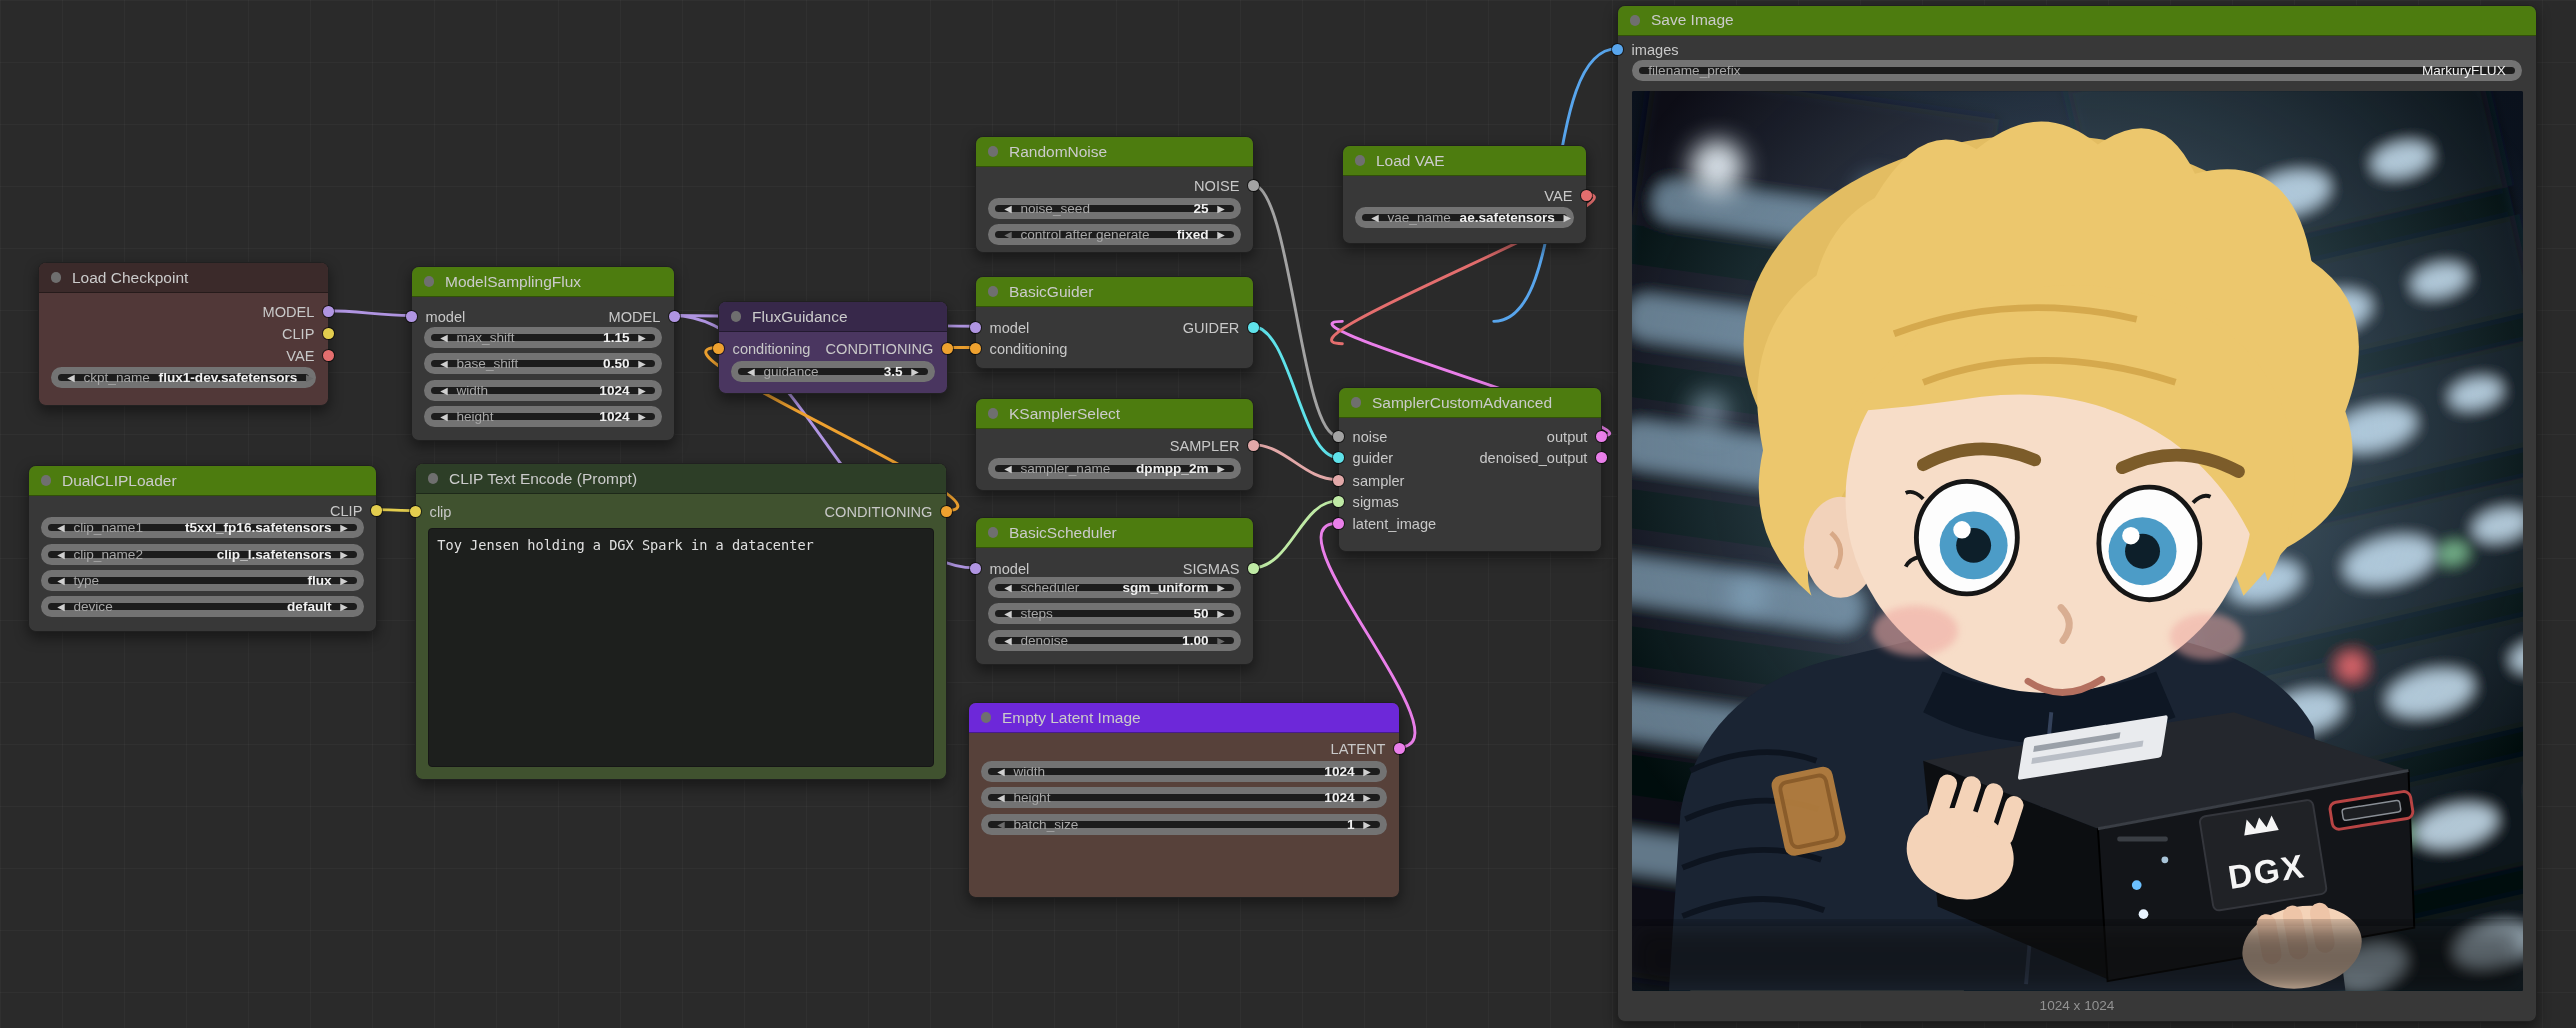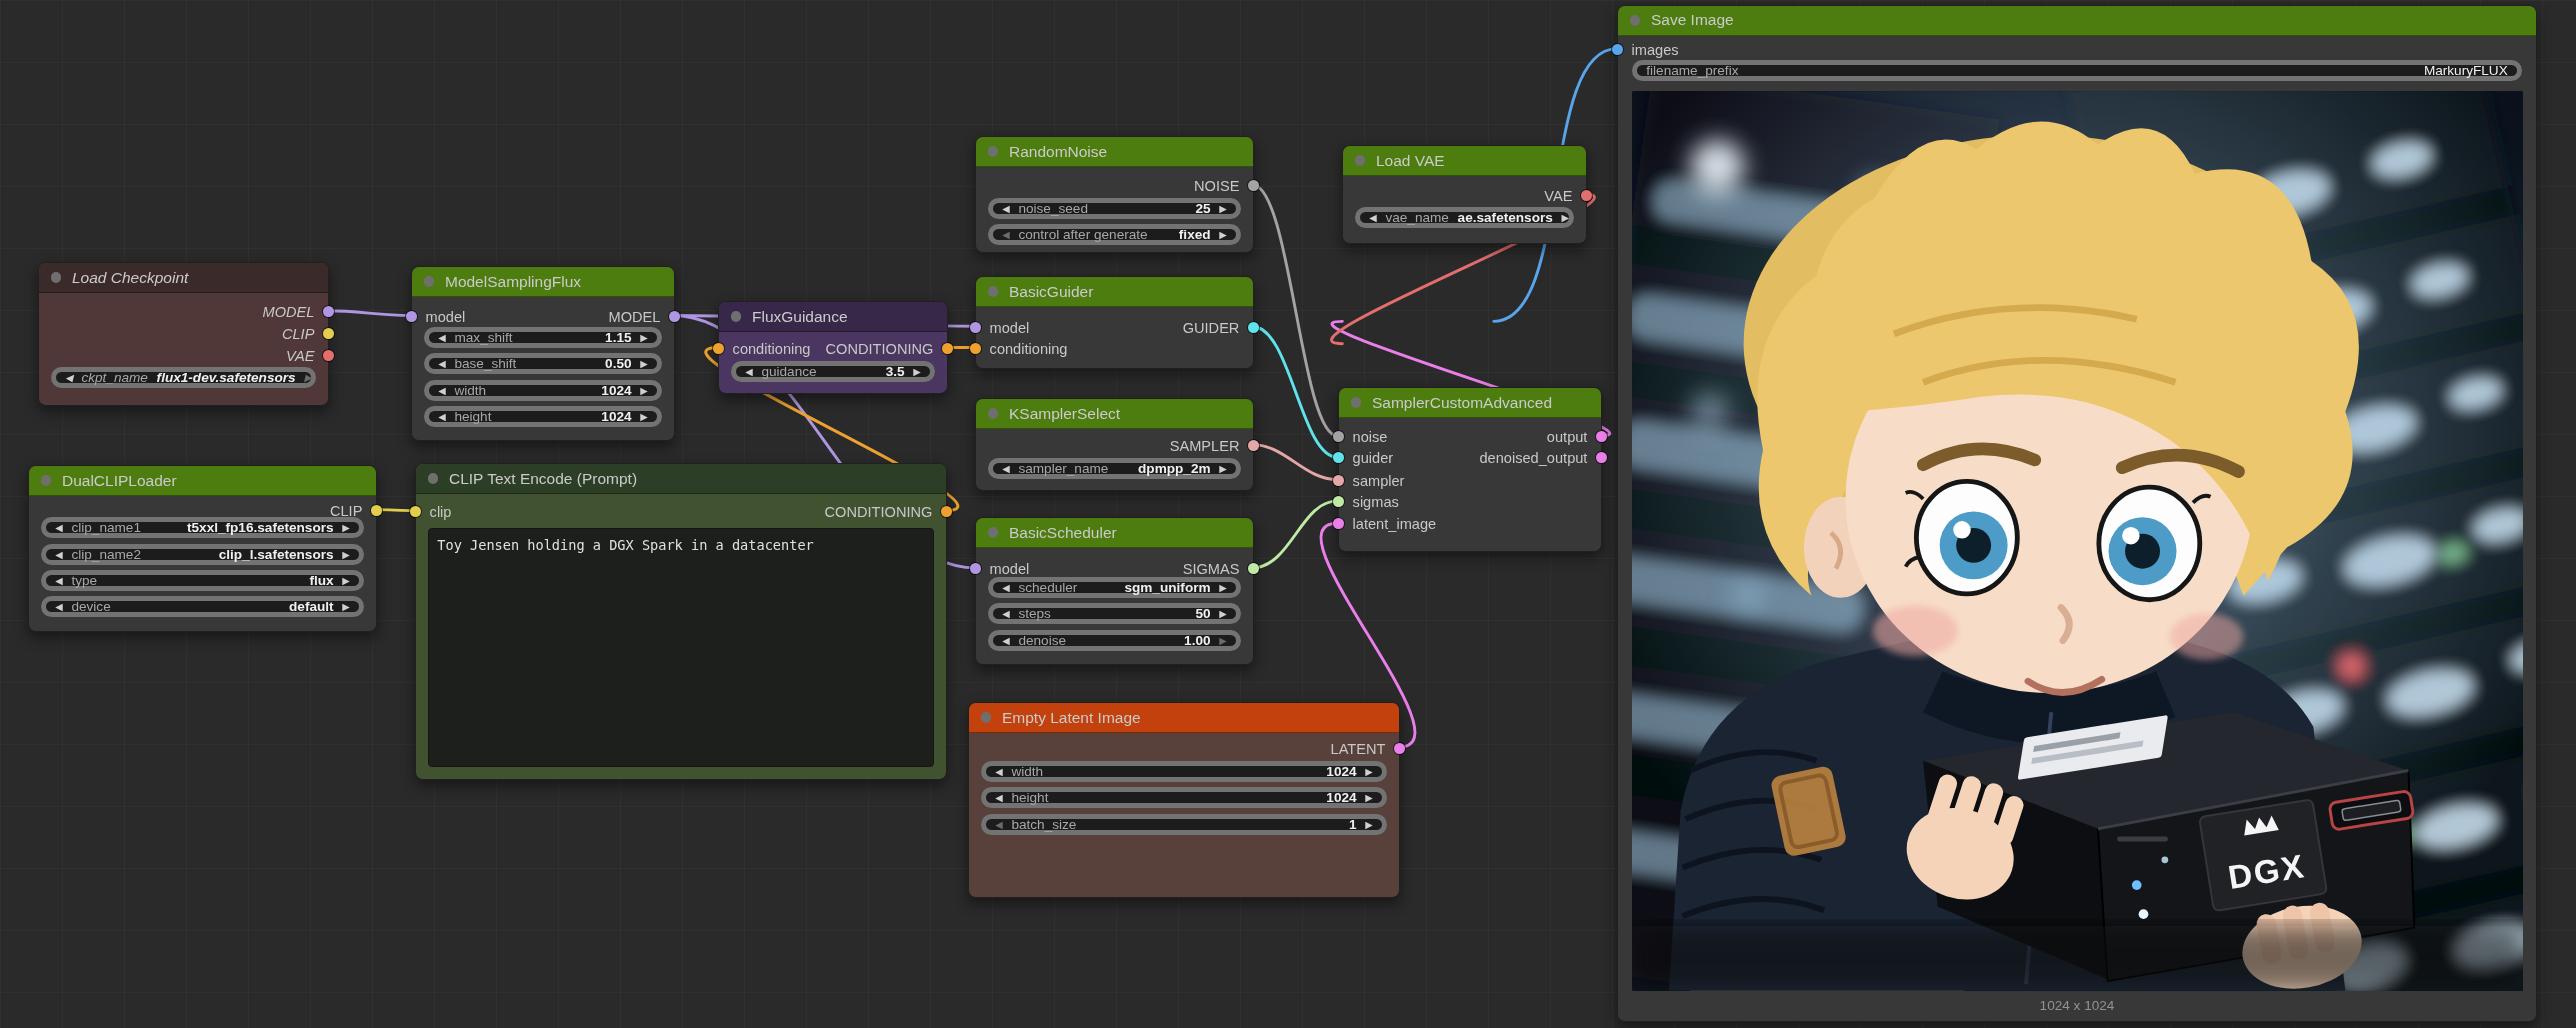--- a/index.html
+++ b/index.html
@@ -16,37 +16,37 @@
   #wires path{fill:none;stroke-width:3;stroke-linecap:round;}
 
   .node{position:absolute;z-index:2;background:#383838;border:1px solid #202020;
     border-radius:7.8px;box-shadow:0 5.8px 13.6px rgba(0,0,0,.45);}
   .node-header{height:29px;border-radius:6.8px 6.8px 0 0;background:#4d7c0f;
     display:flex;align-items:center;gap:10.7px;padding:0 11.6px;border-bottom:1px solid rgba(0,0,0,.35);}
   .collapse-dot{width:10.7px;height:10.7px;border-radius:50%;background:#6f6f6f;flex:0 0 auto;}
   .node-title{font-size:15.5px;color:#cbcbcb;white-space:nowrap;}
 
   .node.maroon{background:#513838;} .node.maroon .node-header{background:#3b2a2a;}
-  .node.brown{background:#57413a;}  .node.brown  .node-header{background:#c2410c;}
+  .node.brown{background:#57413a;}  .node.brown  .node-header{background:#6d28d9;}
   .node.purple{background:#4a3660;} .node.purple .node-header{background:#37284a;}
   .node.green{background:#40522f;}  .node.green  .node-header{background:#2d3e27;}
 
   .port{position:absolute;display:flex;align-items:center;gap:8.7px;height:19.4px;
     font-size:14.6px;color:#c8c8c8;white-space:nowrap;}
   .port.in{left:-5.8px;}
   .port.out{right:-5.8px;flex-direction:row-reverse;}
   .dot{width:10.7px;height:10.7px;border-radius:50%;flex:0 0 auto;box-shadow:0 0 0 1px rgba(0,0,0,.55);}
 
   .c-model{background:#b095e2;}  .c-clip{background:#e3cd4e;}   .c-vae{background:#e46e6e;}
   .c-cond{background:#eea12f;}   .c-noise{background:#a3a3a3;}  .c-guider{background:#5fe2ea;}
   .c-sampler{background:#e2a8a8;}.c-sigmas{background:#bfeaa5;} .c-latent{background:#ea7fea;}
   .c-image{background:#58a5ec;}
 
   .widget{position:absolute;left:11.6px;right:11.6px;height:21.4px;background:#1c1c1c;
-    border:5px solid #737373;border-radius:11.6px;display:flex;align-items:center;
+    border:7px solid #737373;border-radius:11.6px;display:flex;align-items:center;
     gap:8.7px;padding:0 9.7px;font-size:13.6px;box-sizing:border-box;}
   .widget .arrow{color:#d0d0d0;font-size:9.7px;line-height:1;flex:0 0 auto;}
   .widget .arrow.dim{color:#6b6b6b;}
   .widget .wlabel{color:#a8a8a8;white-space:nowrap;}
   .widget .wvalue{margin-left:auto;color:#f0f0f0;font-weight:700;white-space:nowrap;}
 
   .prompt-box{position:absolute;left:11.6px;right:11.6px;top:64px;bottom:11.6px;
     background:#1d1f1d;border:1px solid #161616;border-radius:3.9px;
     color:#e0e0e0;font:13.6px "DejaVu Sans Mono", monospace;padding:7.8px 8.7px;box-sizing:border-box;
     white-space:pre-wrap;}
@@ -71,21 +71,21 @@
     <path d="M1290,190 C1330,190 1340,449 1378,449" stroke="#a3a3a3"></path>
     <path d="M1290,336 C1330,336 1340,471 1378,471" stroke="#5fe2ea"></path>
     <path d="M1290,458 C1325,458 1343,494 1378,494" stroke="#e2a8a8"></path>
     <path d="M1290,585 C1330,585 1340,516 1378,516" stroke="#bfeaa5"></path>
     <path d="M1440,770 C1520,770 1300,539 1378,539" stroke="#ea7fea"></path>
     <path d="M1648,449 C1730,449 1300,331 1383,331" stroke="#ea7fea"></path>
     <path d="M1633,200 C1710,200 1300,354 1383,354" stroke="#e46e6e"></path>
     <path d="M1539,331 C1620,331 1586,50 1666,50" stroke="#58a5ec"></path>
   </svg>
 
-  <div class="node maroon" style="left:38px;top:262px;width:289px;height:142px;font-style:italic;">
+  <div class="node maroon" style="left:38px;top:262px;width:289px;height:142px;">
     <div class="node-header">
       <span class="collapse-dot"></span>
       <span class="node-title">Load Checkpoint</span>
     </div>
     <div class="port out" style="top:39px">
       <span class="dot c-model"></span>
       <span>MODEL</span>
     </div>
     <div class="port out" style="top:61px">
       <span class="dot c-clip"></span>

